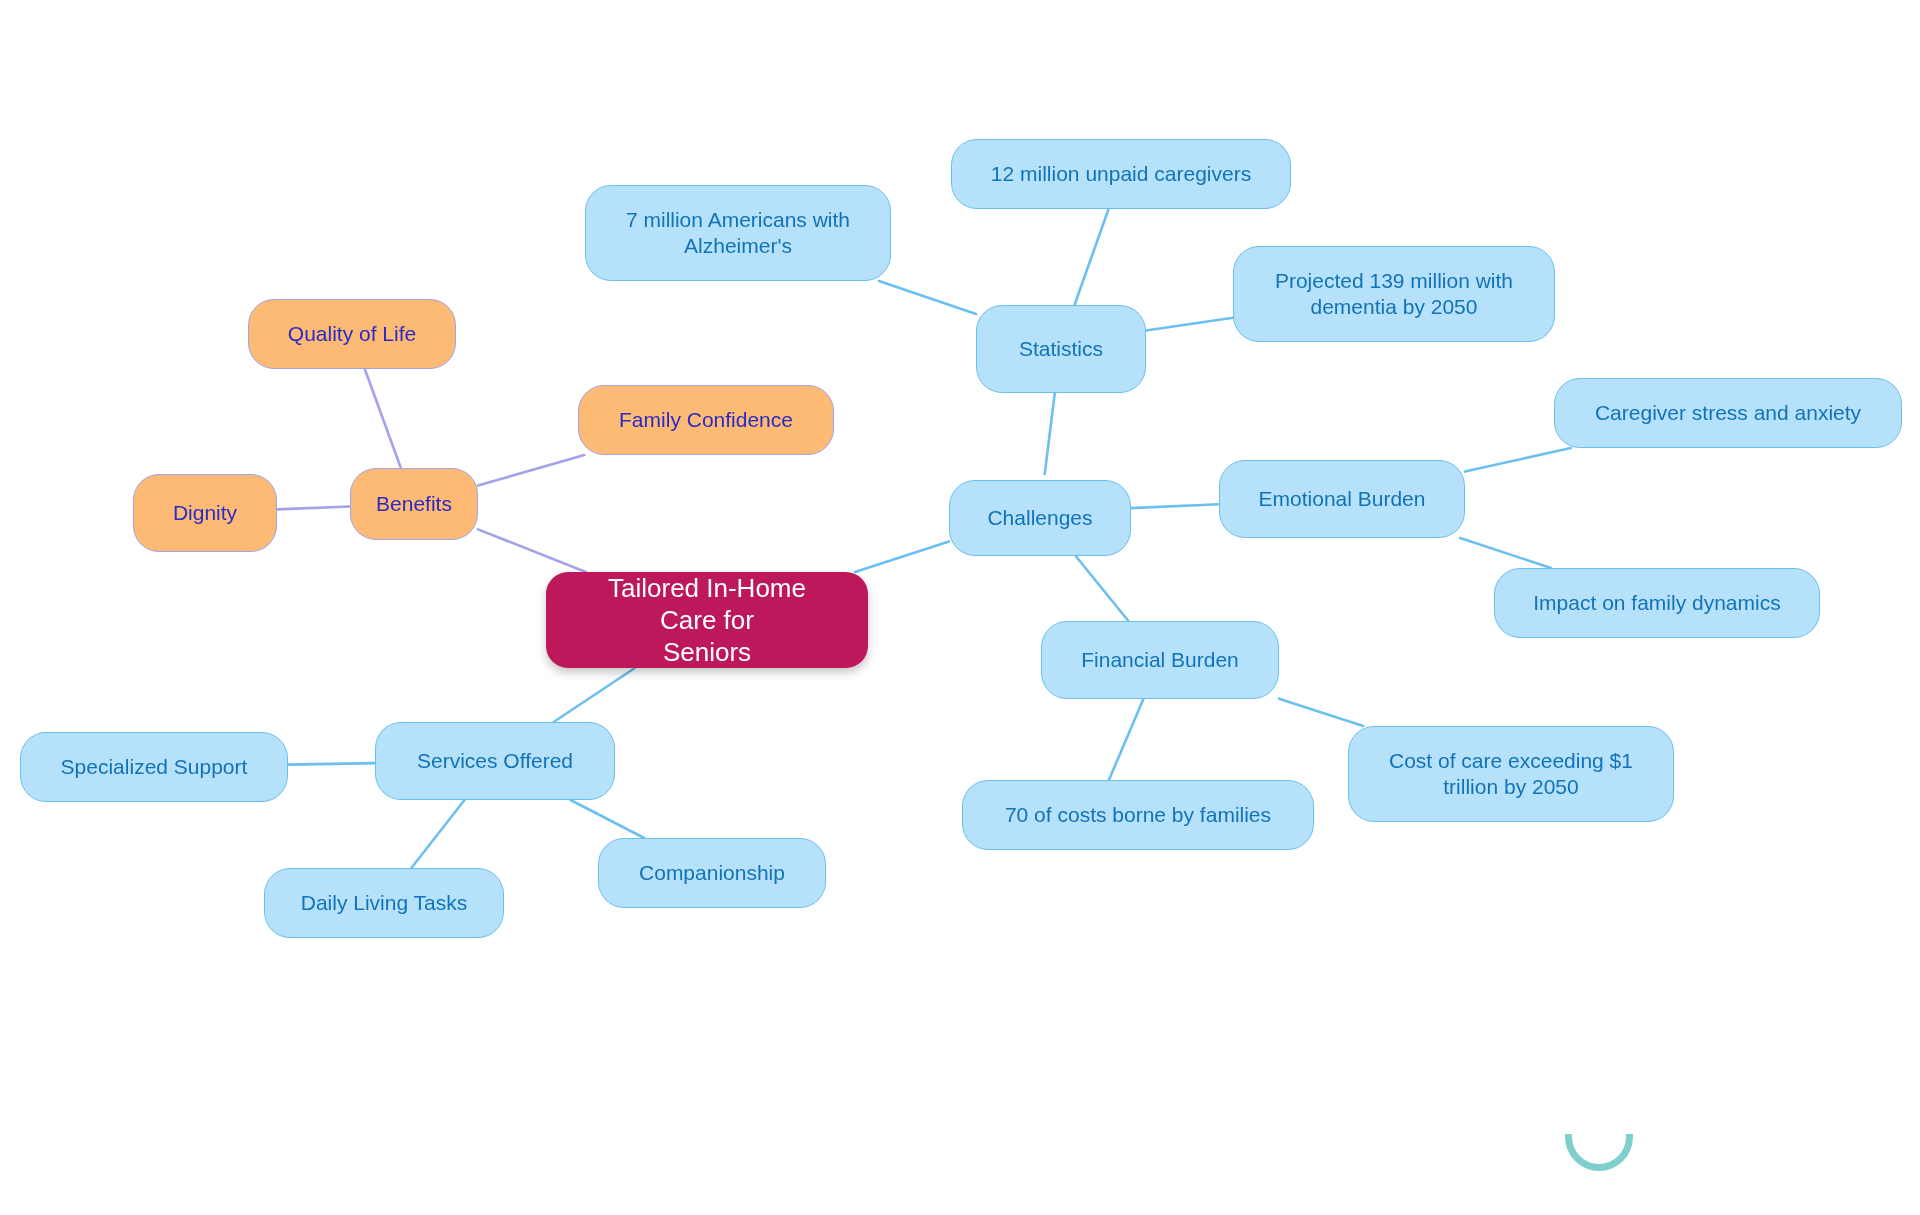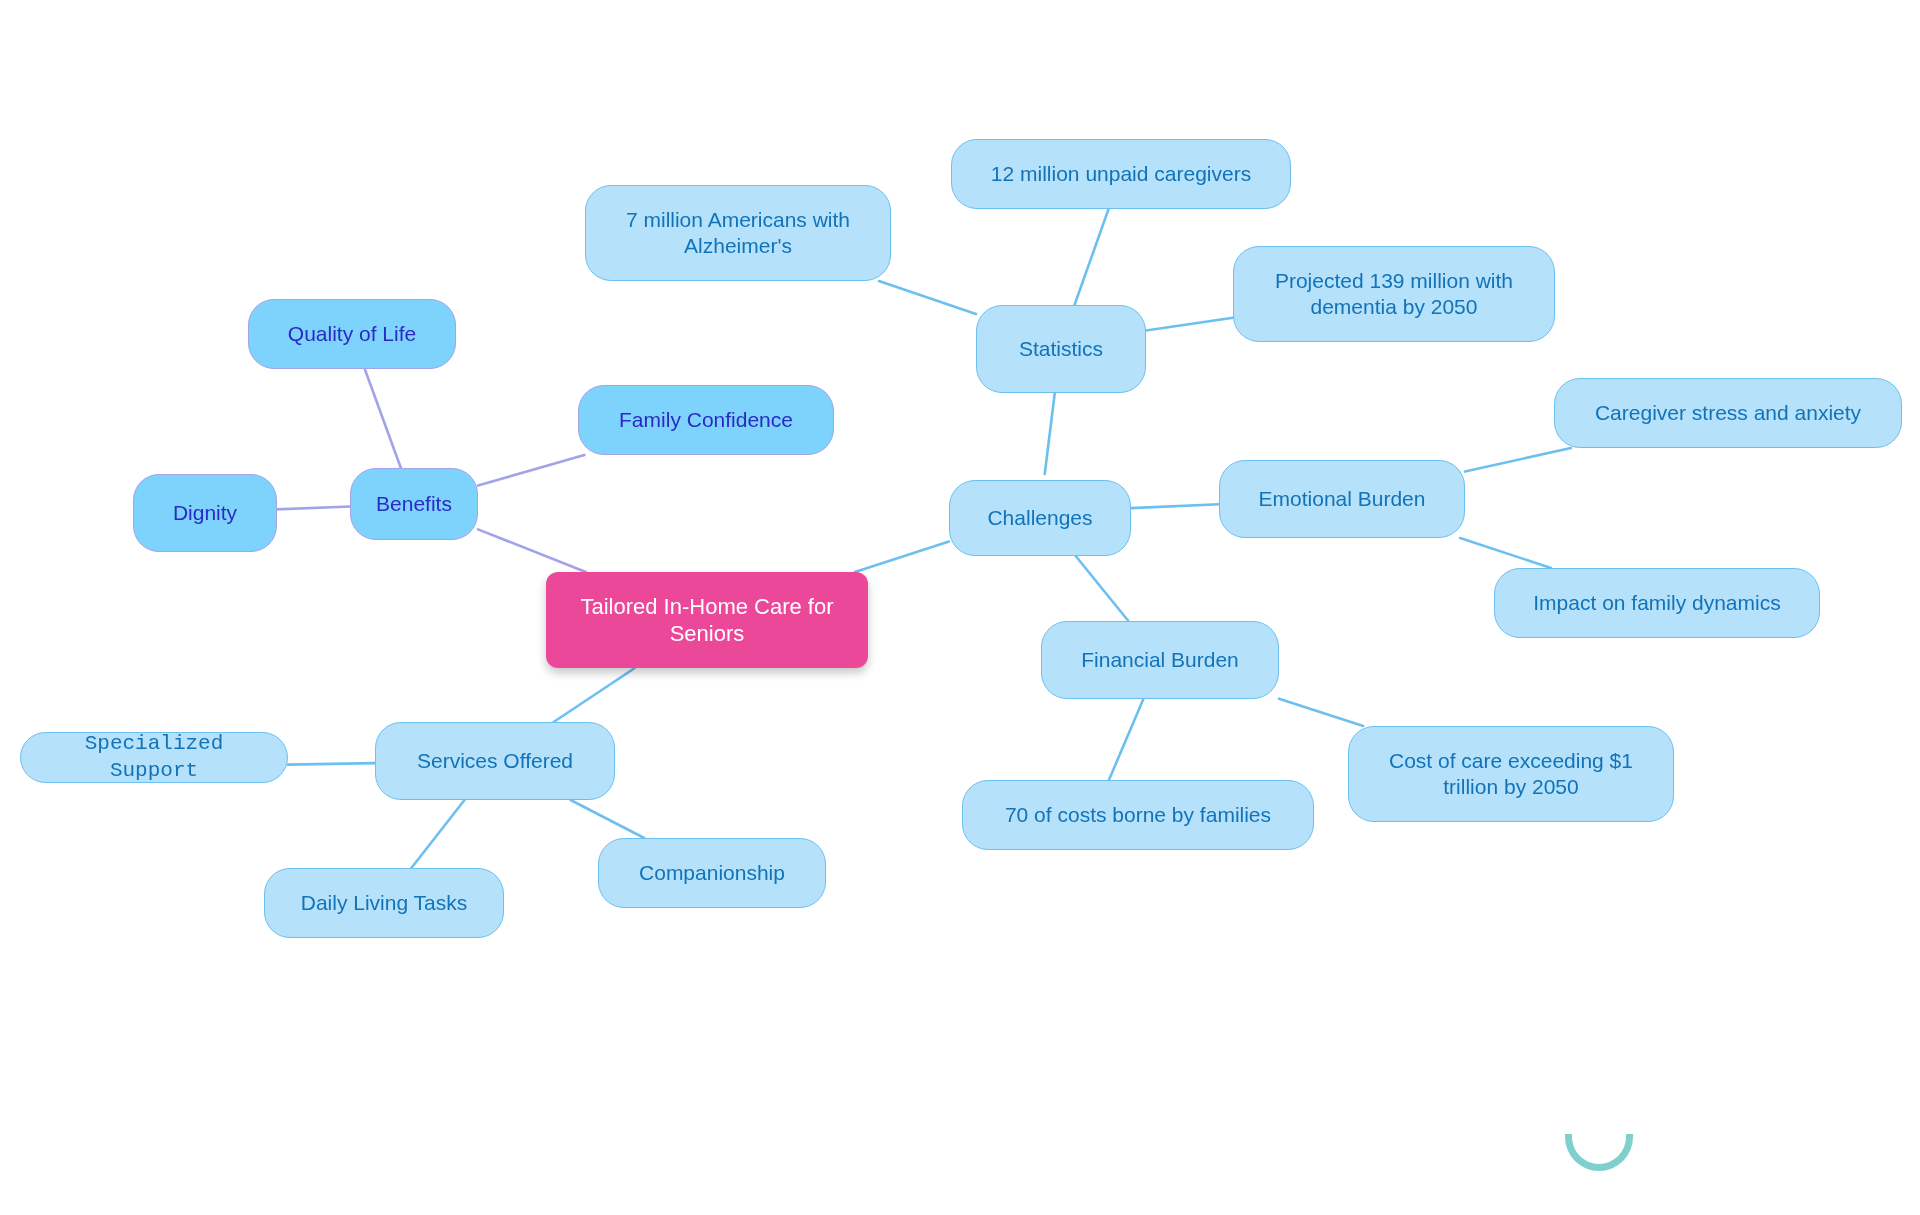--- a/index.html
+++ b/index.html
@@ -39,37 +39,37 @@
     align-items: center;
     justify-content: center;
     text-align: center;
     border-radius: 26px;
     line-height: 1.24;
     padding: 6px 32px;
     white-space: pre-line;
   }
 
   .node.root {
-    background: #ec4899;
+    background: #be185d;
     color: #ffffff;
     border: none;
-    font-size: 22px;
-    border-radius: 12px;
+    font-size: 26px;
+    border-radius: 22px;
     box-shadow: 0 5px 10px rgba(0,0,0,0.22);
   }
 
   .node.blue {
     background: #b5e1fb;
     border: 1.6px solid #6cc0ef;
     color: #1273b8;
     font-size: 21px;
   }
 
   .node.purple {
-    background: #7dd3fc;
+    background: #fdba74;
     border: 1.6px solid #a2a3e8;
     color: #2b2bc4;
     font-size: 21px;
   }
 
   
   #brand-logo {
     position: absolute;
     right: 38px;
     bottom: 22px;
@@ -136,21 +136,21 @@
       <line x1="1279" y1="698.6495726495726" x2="1363.2105263157896" y2="726" stroke="#6cc0ef" stroke-width="2.6" stroke-linecap="round"></line>
     </svg>
   <div id="node-layer">
       <div class="node root" style="left: 546px; top: 572px; width: 322px; height: 96px;"><span>Tailored In-Home Care for
 Seniors</span></div>
       <div class="node purple" style="left: 350px; top: 468px; width: 128px; height: 72px;"><span>Benefits</span></div>
       <div class="node purple" style="left: 248px; top: 299px; width: 208px; height: 70px;"><span>Quality of Life</span></div>
       <div class="node purple" style="left: 113px; top: 474px; width: 144px; height: 78px; margin-left: 20px;"><span>Dignity</span></div>
       <div class="node purple" style="left: 578px; top: 385px; width: 256px; height: 70px;"><span>Family Confidence</span></div>
       <div class="node blue" style="left: 375px; top: 722px; width: 240px; height: 78px;"><span>Services Offered</span></div>
-      <div class="node blue" style="left: 20px; top: 732px; width: 268px; height: 51px; font-family: Liberation Mono, monospace;"><span>Specialized Support</span></div>
+      <div class="node blue" style="left: 20px; top: 732px; width: 268px; height: 70px;"><span>Specialized Support</span></div>
       <div class="node blue" style="left: 264px; top: 868px; width: 240px; height: 70px;"><span>Daily Living Tasks</span></div>
       <div class="node blue" style="left: 598px; top: 838px; width: 228px; height: 70px;"><span>Companionship</span></div>
       <div class="node blue" style="left: 976px; top: 305px; width: 170px; height: 88px;"><span>Statistics</span></div>
       <div class="node blue" style="left: 585px; top: 185px; width: 306px; height: 96px;"><span>7 million Americans with
 Alzheimer's</span></div>
       <div class="node blue" style="left: 951px; top: 139px; width: 340px; height: 70px;"><span>12 million unpaid caregivers</span></div>
       <div class="node blue" style="left: 1233px; top: 246px; width: 322px; height: 96px;"><span>Projected 139 million with
 dementia by 2050</span></div>
       <div class="node blue" style="left: 949px; top: 474px; width: 182px; height: 76px; margin-top: 6px;"><span>Challenges</span></div>
       <div class="node blue" style="left: 1219px; top: 460px; width: 246px; height: 78px;"><span>Emotional Burden</span></div>

